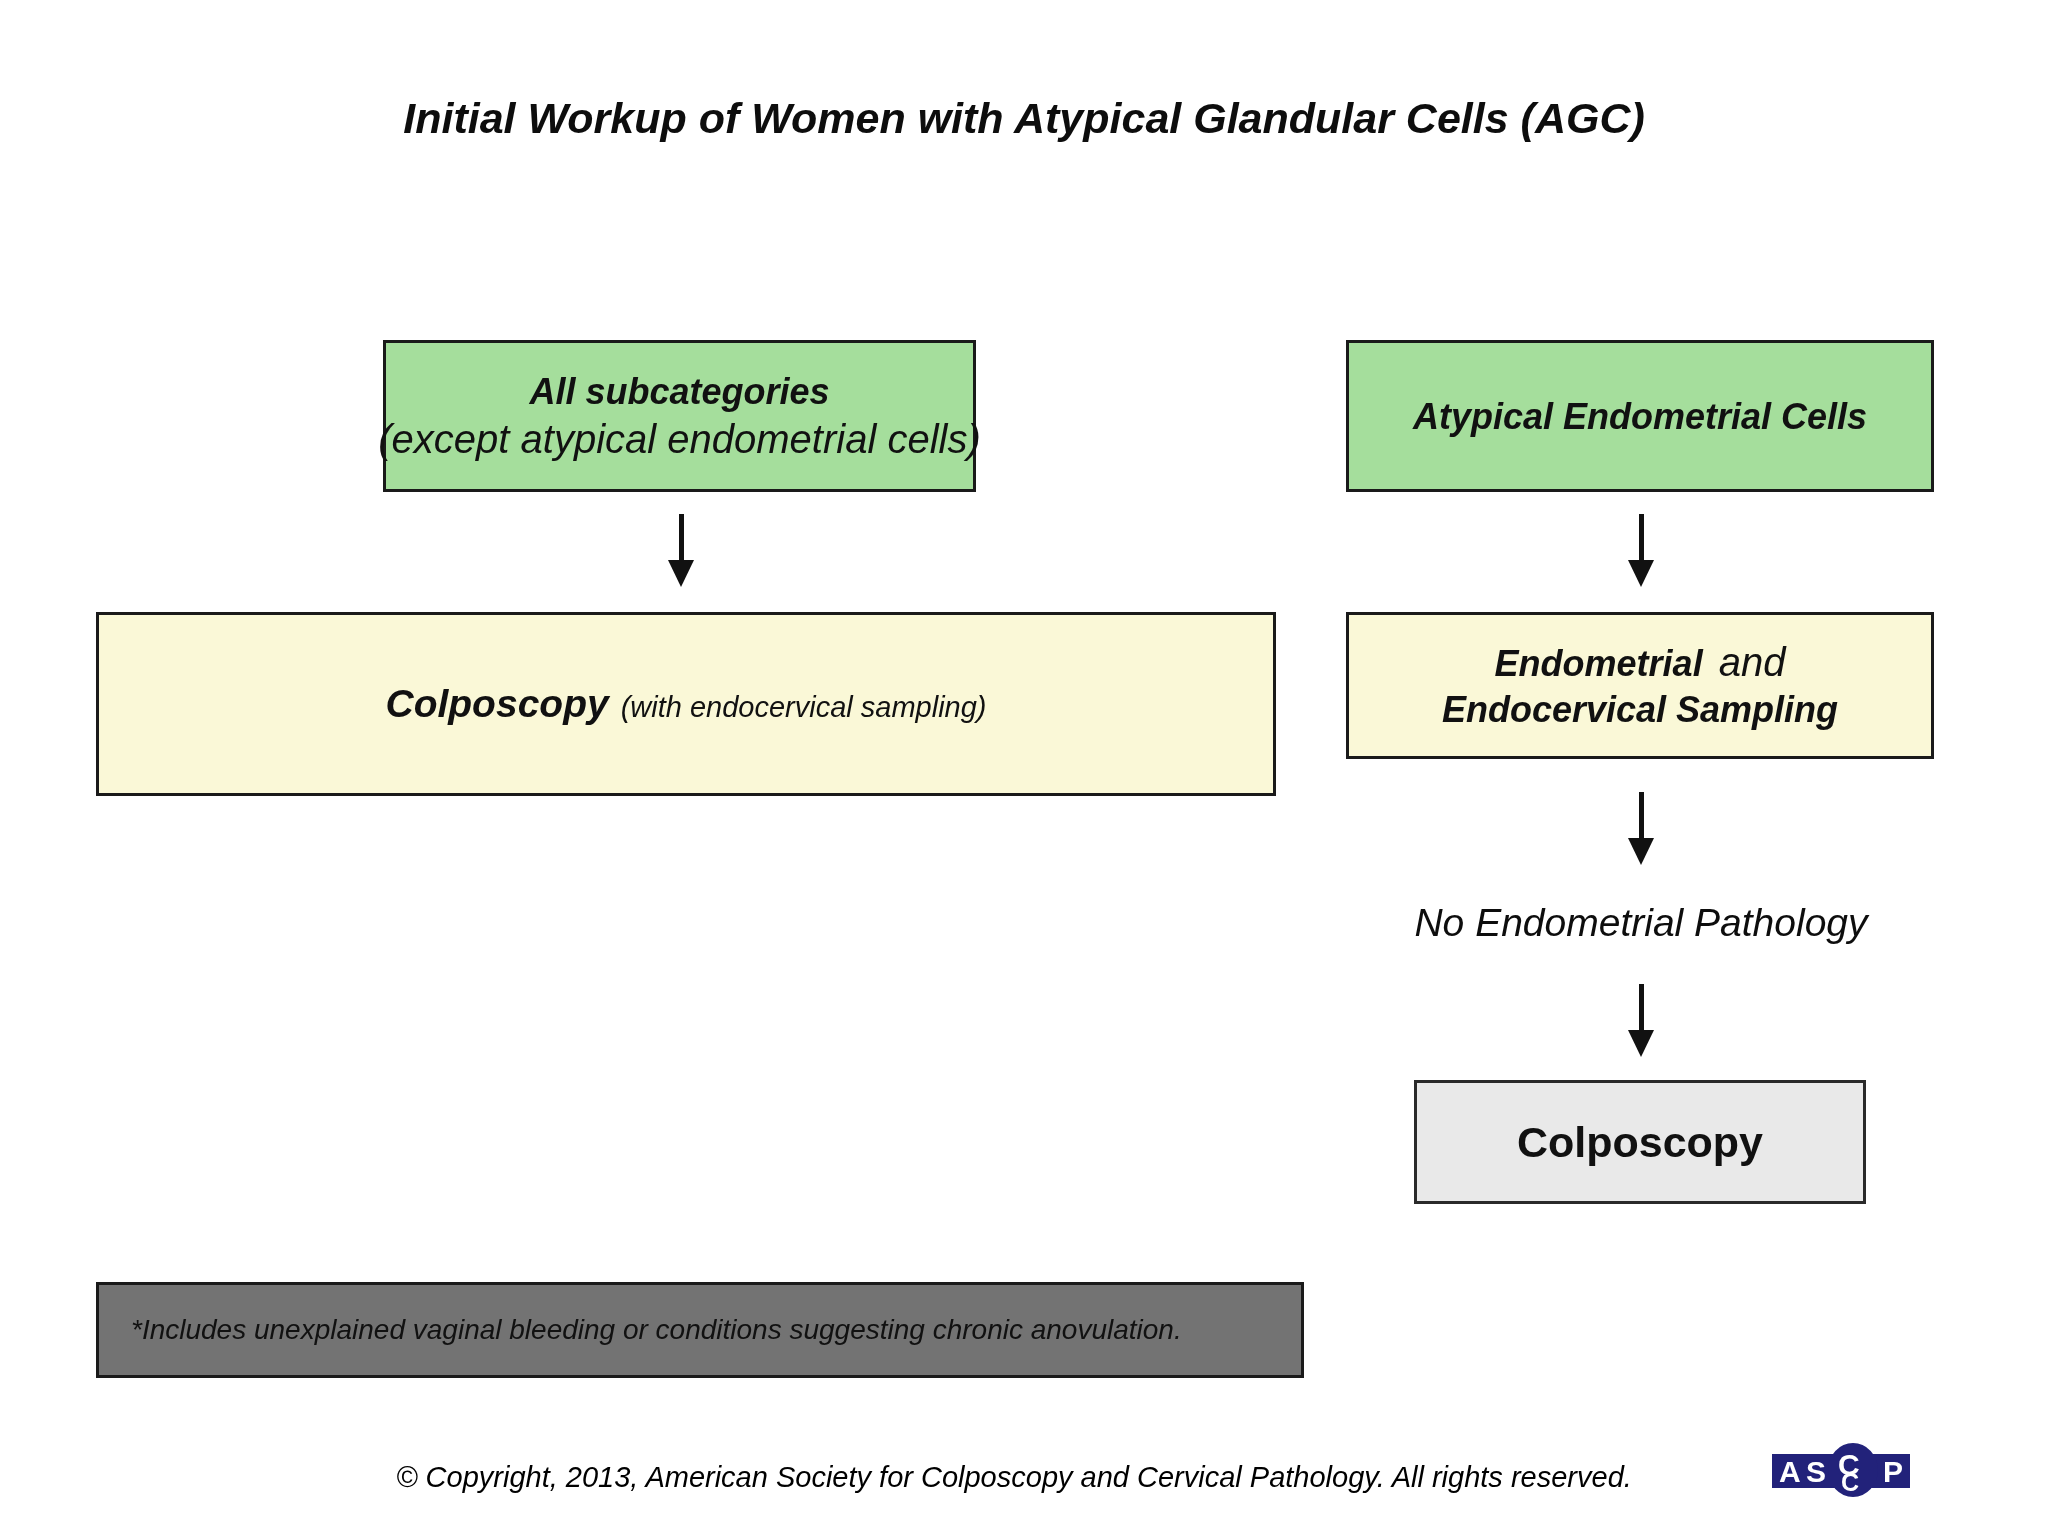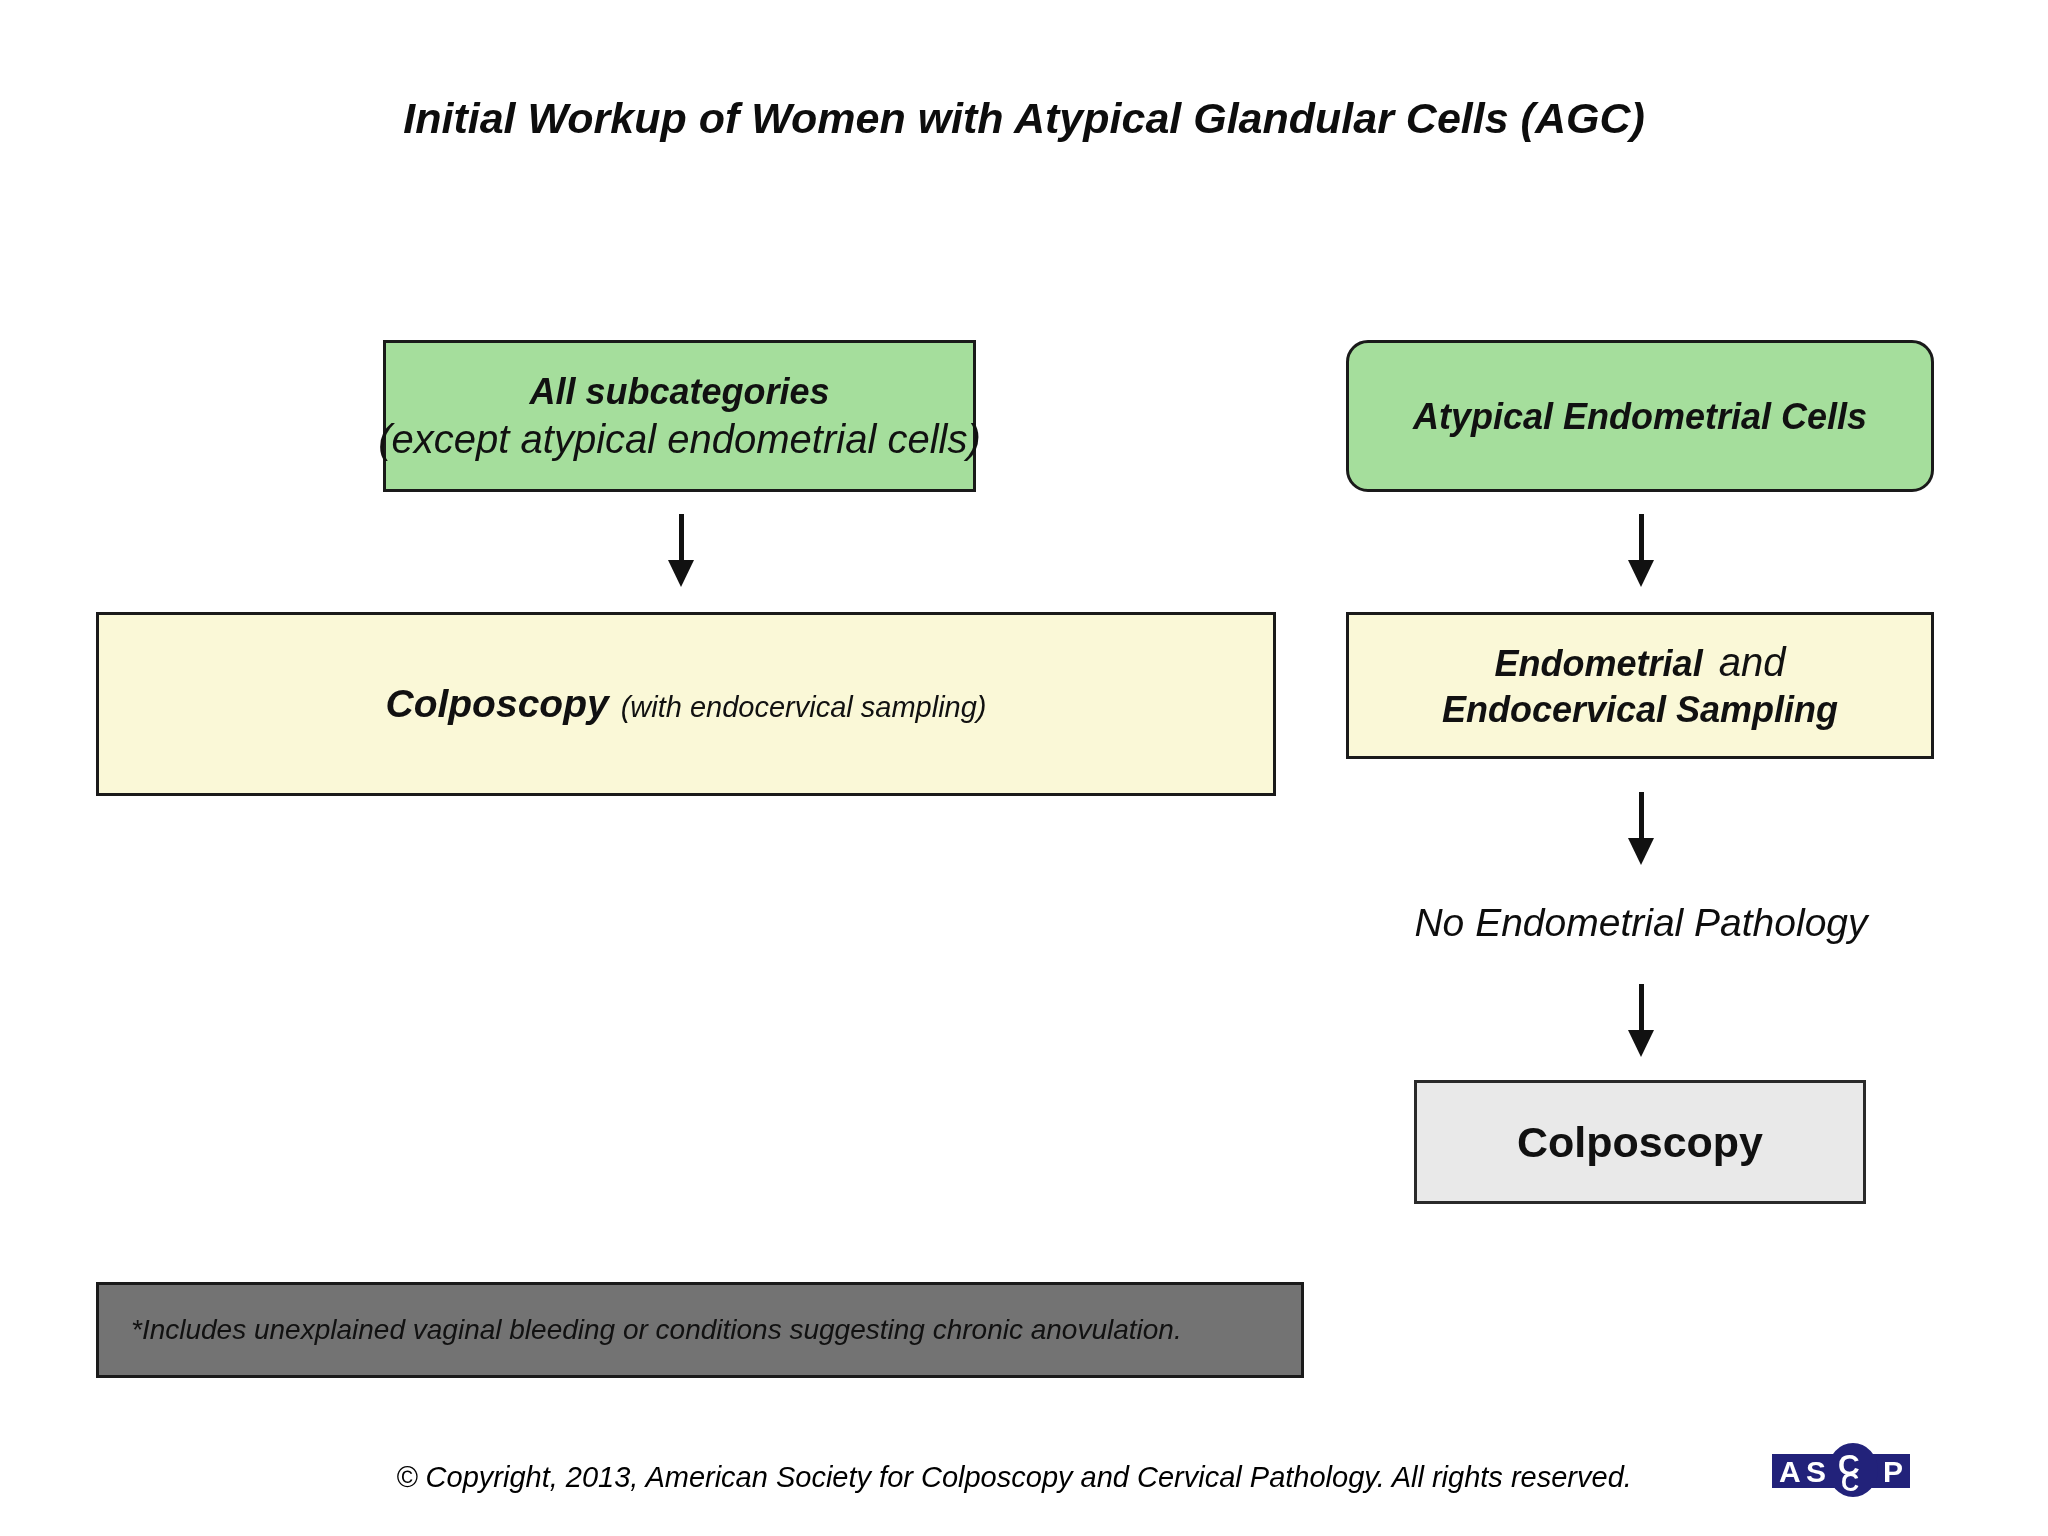--- a/index.html
+++ b/index.html
@@ -23,21 +23,21 @@
     display:flex;flex-direction:column;
     align-items:center;justify-content:center;
     text-align:center;box-sizing:border-box;
   }
   .box.green{background:#a5de9c;}
   .box.yellow{background:#faf8d7;}
   .box.gray{background:#e9e9e9;border-color:#2a2a2a;}
   .box.bluenote{background:#737373;align-items:flex-start;text-align:left;padding-left:32px;padding-right:16px;}
 
   .green-left{left:383px;top:340px;width:593px;height:152px;}
-  .green-right{left:1346px;top:340px;width:588px;height:152px;border-radius:22px;}
+  .green-right{left:1346px;top:340px;width:588px;height:152px;}
   .yellow-left{left:96px;top:612px;width:1180px;height:184px;}
   .yellow-right{left:1346px;top:612px;width:588px;height:147px;}
   .gray-final{left:1414px;top:1080px;width:452px;height:124px;}
   .footnote-box{left:96px;top:1282px;width:1208px;height:96px;}
 
   .big-bi{font-size:36px;font-weight:bold;font-style:italic;line-height:1.25;}
   .med-i{font-size:40px;font-style:italic;line-height:1.25;}
   .bi-39{font-size:39px;font-weight:bold;font-style:italic;}
   .i-29{font-size:29px;font-style:italic;}
   .i-32{font-size:32px;font-style:italic;}

